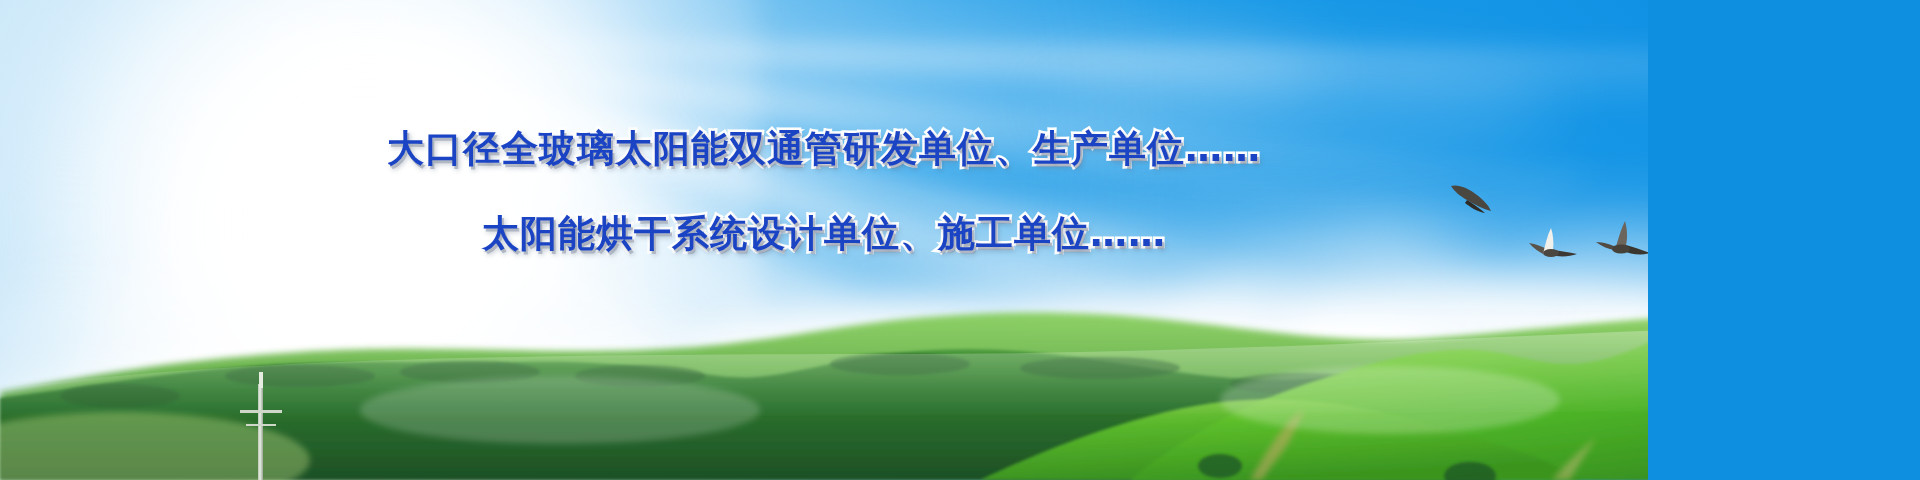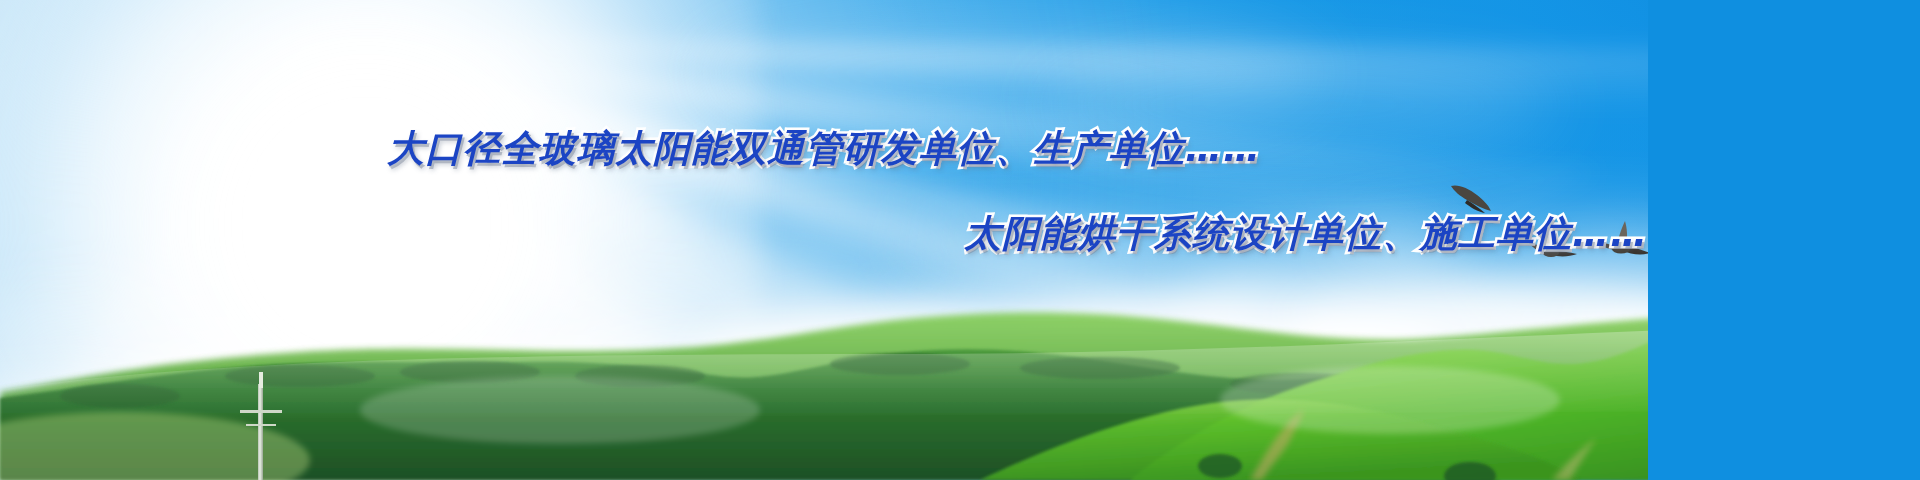--- a/index.html
+++ b/index.html
@@ -8,21 +8,20 @@
     width:1920px; height:480px;
     overflow:hidden;
     background:#0f8fe0;
     font-family:"DejaVu Sans", sans-serif;
   }
 
   #banner {
     position:relative;
     width:1648px; height:480px;
     overflow:hidden;
-    font-style:italic;
   }
 
   
   .sky-base {
     position:absolute; inset:0;
     background:
       linear-gradient(105deg,
         #bfe2f7 0%,
         #9fd4f4 10%,
         #6bbdf0 28%,
@@ -122,21 +121,21 @@
     letter-spacing:1px;
     white-space:nowrap;
     color:#1b44c4;
     -webkit-text-stroke:5px #ffffff;
     paint-order:stroke fill;
     text-shadow:
        2px 3px 0 rgba(120,130,150,0.45),
        3px 4px 5px rgba(90,105,130,0.40);
   }
   #line1 { top:124px; }
-  #line2 { top:209px;text-align:right; }
+  #line2 { top:209px; }
 </style>
 </head>
 <body>
 
 <div id="banner">
 
   <div class="sky-base"></div>
   <div class="sky-topright"></div>
 
   <svg class="rays" viewBox="0 0 1920 480" preserveAspectRatio="none">

